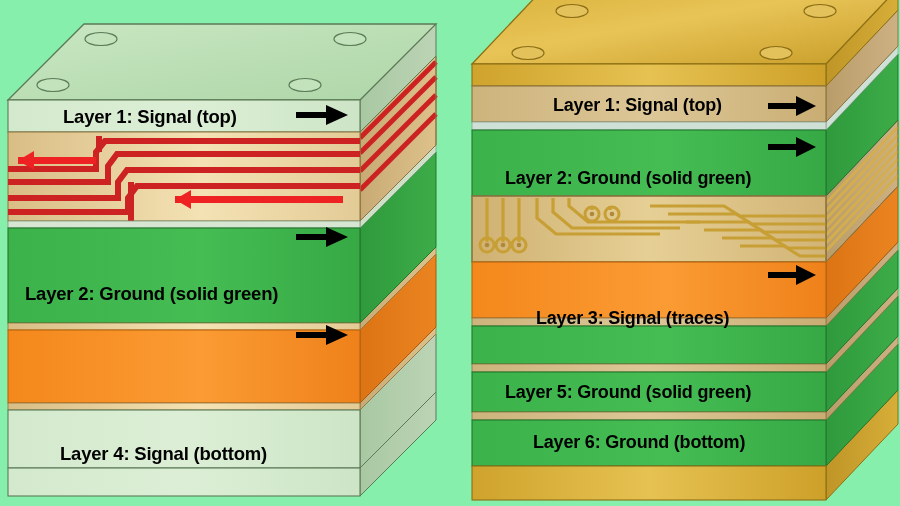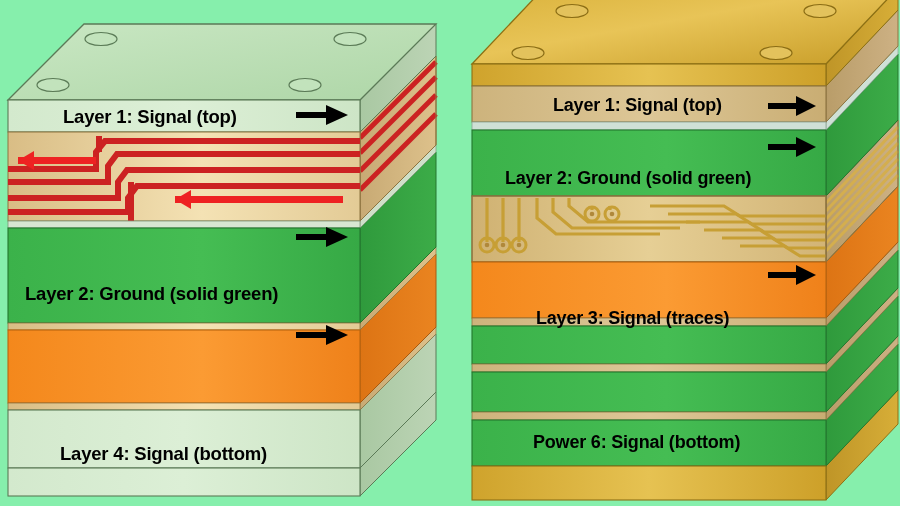--- a/index.html
+++ b/index.html
@@ -339,15 +339,16 @@
     </g>
     <g fill="#000000">
       <rect x="768" y="272" width="34" height="6"></rect>
       <polygon points="816,275 796,265 796,285"></polygon>
     </g>
   </svg>
 
   <div class="lbl r4" style="left:553px; top:95px;">Layer 1: Signal (top)</div>
   <div class="lbl r4" style="left:505px; top:168px;">Layer 2: Ground (solid green)</div>
   <div class="lbl r4" style="left:536px; top:279px;margin-top:29px;">Layer 3: Signal (traces)</div>
-  <div class="lbl r4" style="left:533px; top:432px;">Power 6: Signal (bottom)</div>
+  <div class="lbl r4" style="left:505px; top:382px;">Layer 5: Ground (solid green)</div>
+  <div class="lbl r4" style="left:533px; top:432px;">Layer 6: Ground (bottom)</div>
 
 </div>
 
 </body></html>

